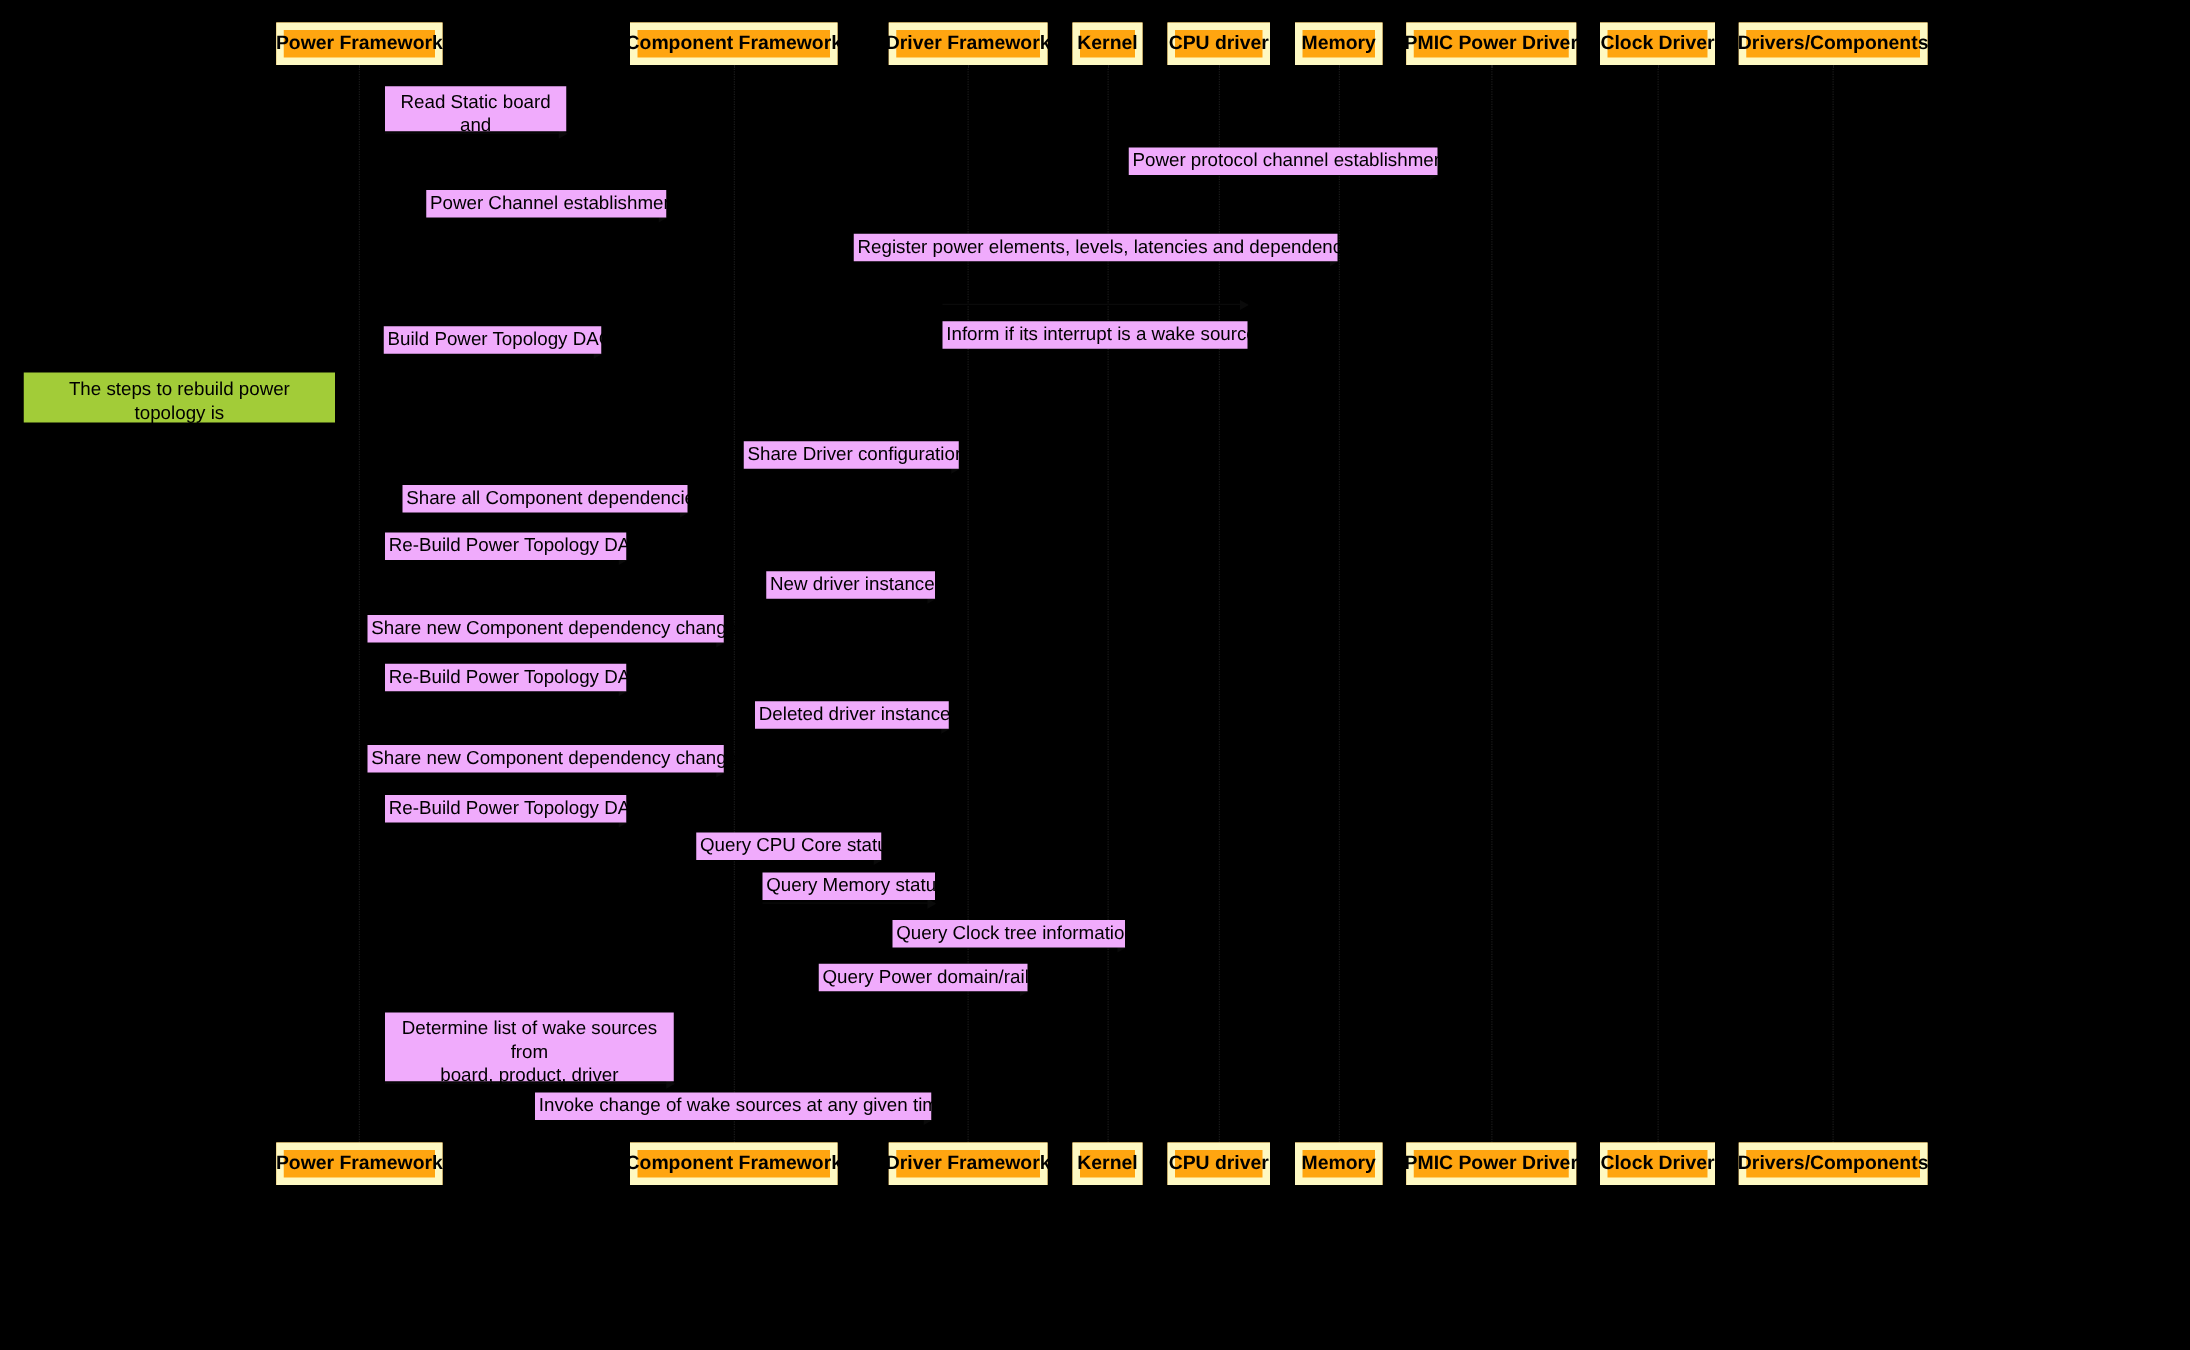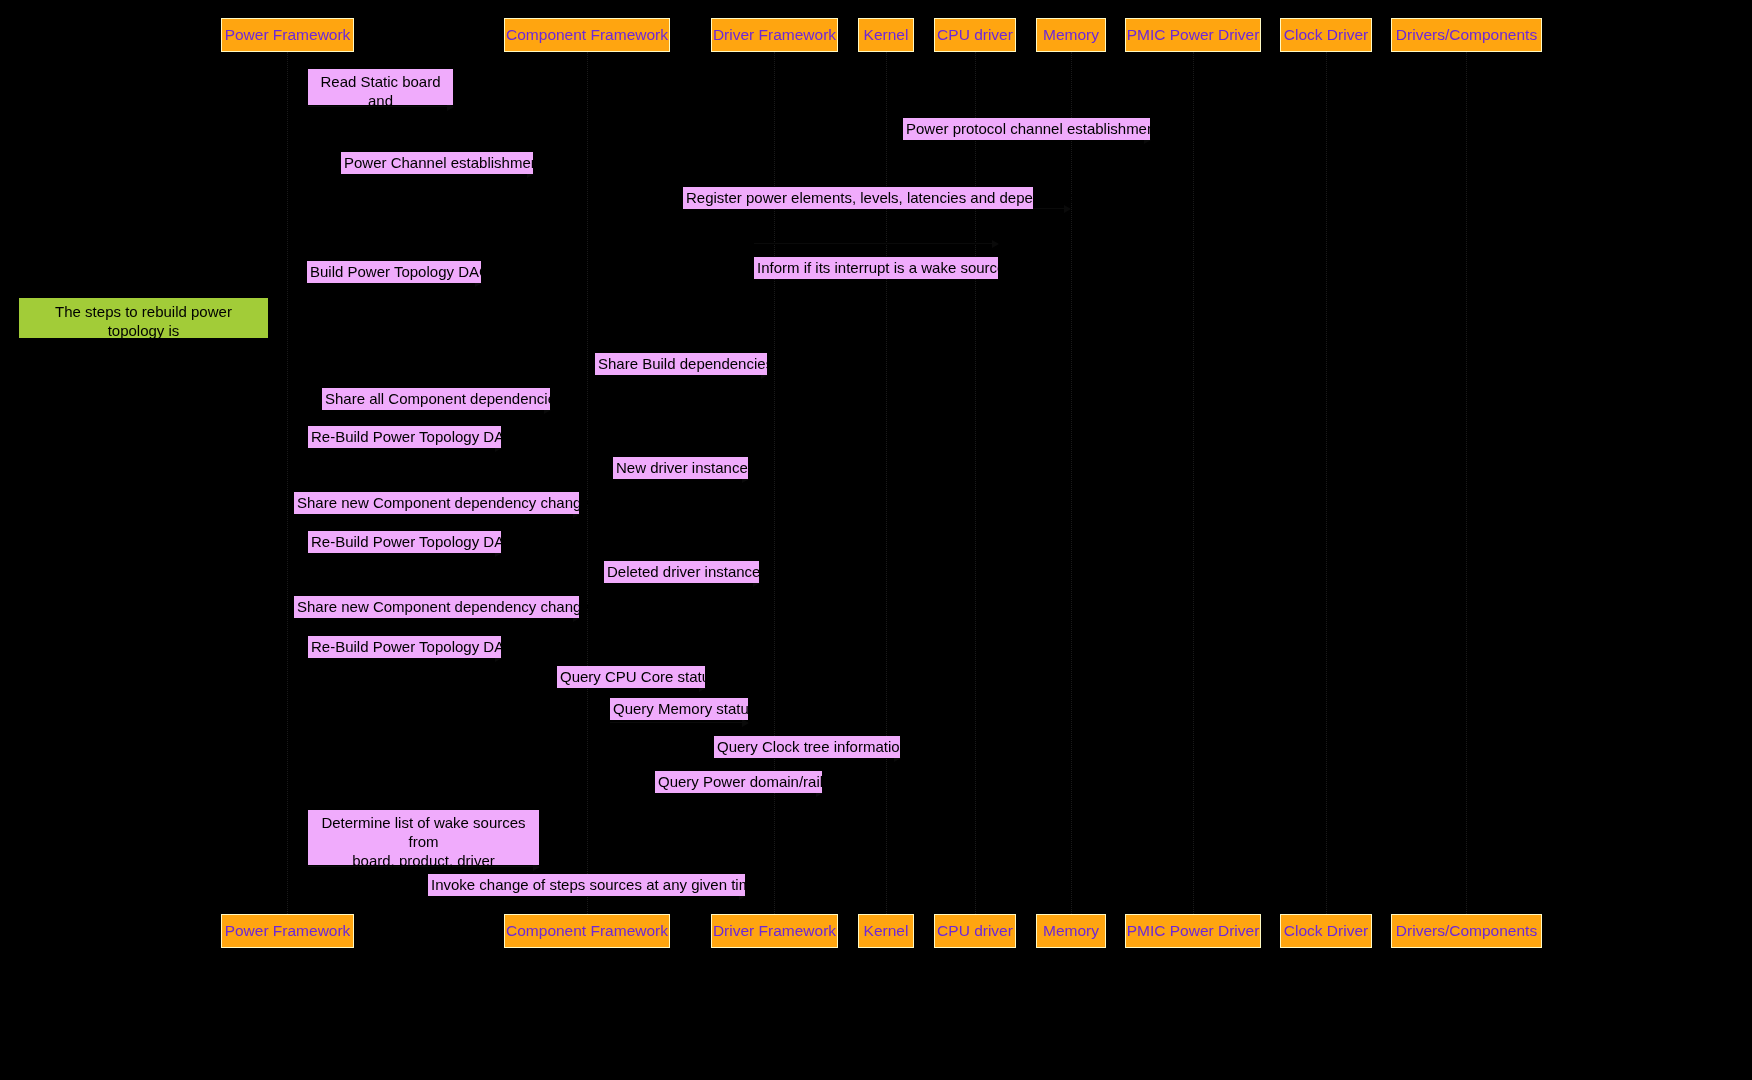--- a/index.html
+++ b/index.html
@@ -20,30 +20,31 @@
     left: 0; top: 0;
     width: 1752px;
     height: 1080px;
     background: #000000;
   }
   
   .participant {
     position: absolute;
     box-sizing: border-box;
     background: #FFA510;
-    color: #6d28d9;
+    color: #000000;
     font-size: 15.5px;
     line-height: 1;
     height: 34px;
     display: flex;
     align-items: center;
     justify-content: center;
     padding: 0 10px;
     white-space: nowrap;
-    border: 1px solid #fef9c3;
+    border: 6px solid #fef9c3;
+    font-weight: bold;
   }
   
   .lifeline {
     position: absolute;
     width: 1px;
     border-left: 1px dotted #1a1a1a;
     top: 52px;
     height: 862px;
   }
   .msg-label {
@@ -184,38 +185,38 @@
       </div>
       <div class="participant" style="left: 1391px; top: 914px; width: 151px;">
         <span>Drivers/Components</span>
       </div>
     </div>
   <div id="messages">
       <div class="msg-label multiline" style="left: 308px; top: 69px; width: 145px; height: 36px;">Read Static board and
 product configuration</div>
       <div class="msg-label" style="left: 903px; top: 118px; width: 247px;">Power protocol channel establishment</div>
       <div class="msg-label" style="left: 341px; top: 152px; width: 192px;">Power Channel establishment</div>
-      <div class="msg-label" style="left: 683px; top: 187px; width: 350px;">Register power elements, levels, latencies and dependencies</div>
+      <div class="msg-label" style="left: 683px; top: 187px; width: 387px;">Register power elements, levels, latencies and dependencies</div>
       <div class="msg-label" style="left: 754px; top: 222px; width: 244px; margin-top: 35px;">Inform if its interrupt is a wake source</div>
       <div class="msg-label" style="left: 307px; top: 261px; width: 174px;">Build Power Topology DAG</div>
-      <div class="msg-label" style="left: 595px; top: 353px; width: 172px;">Share Build dependencies</div>
+      <div class="msg-label" style="left: 595px; top: 353px; width: 172px;">Share Driver configuration</div>
       <div class="msg-label" style="left: 322px; top: 388px; width: 228px;">Share all Component dependencies</div>
       <div class="msg-label" style="left: 308px; top: 426px; width: 193px;">Re-Build Power Topology DAG</div>
       <div class="msg-label" style="left: 613px; top: 457px; width: 135px;">New driver instances</div>
       <div class="msg-label" style="left: 294px; top: 492px; width: 285px;">Share new Component dependency changes</div>
       <div class="msg-label" style="left: 308px; top: 531px; width: 193px;">Re-Build Power Topology DAG</div>
       <div class="msg-label" style="left: 604px; top: 561px; width: 155px;">Deleted driver instances</div>
       <div class="msg-label" style="left: 294px; top: 596px; width: 285px;">Share new Component dependency changes</div>
       <div class="msg-label" style="left: 308px; top: 636px; width: 193px;">Re-Build Power Topology DAG</div>
       <div class="msg-label" style="left: 557px; top: 666px; width: 148px;">Query CPU Core status</div>
       <div class="msg-label" style="left: 610px; top: 698px; width: 138px;">Query Memory status</div>
       <div class="msg-label" style="left: 714px; top: 736px; width: 186px;">Query Clock tree information</div>
       <div class="msg-label" style="left: 655px; top: 771px; width: 167px;">Query Power domain/rails</div>
       <div class="msg-label multiline" style="left: 308px; top: 810px; width: 231px; height: 55px;">Determine list of wake sources from
 board, product, driver
 and user establishment</div>
-      <div class="msg-label" style="left: 428px; top: 874px; width: 317px;">Invoke change of steps sources at any given time.</div>
+      <div class="msg-label" style="left: 428px; top: 874px; width: 317px;">Invoke change of wake sources at any given time.</div>
     </div>
   <div id="notes">
       <div class="note-green" style="left: 19px; top: 298px; width: 249px; height: 40px;">The steps to rebuild power topology is
 Optional/Good to have</div>
     </div>
 </div>
 
 </body></html>

